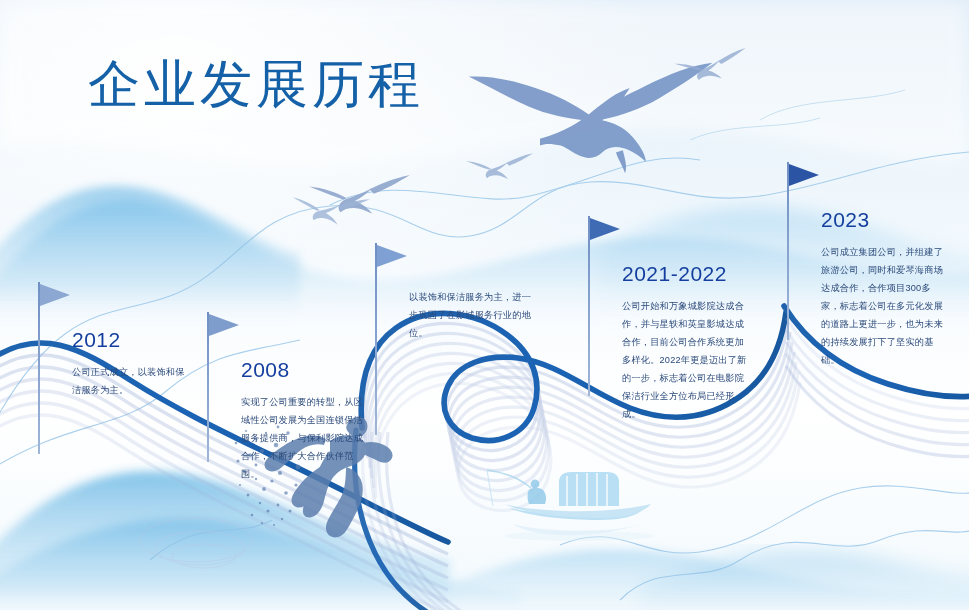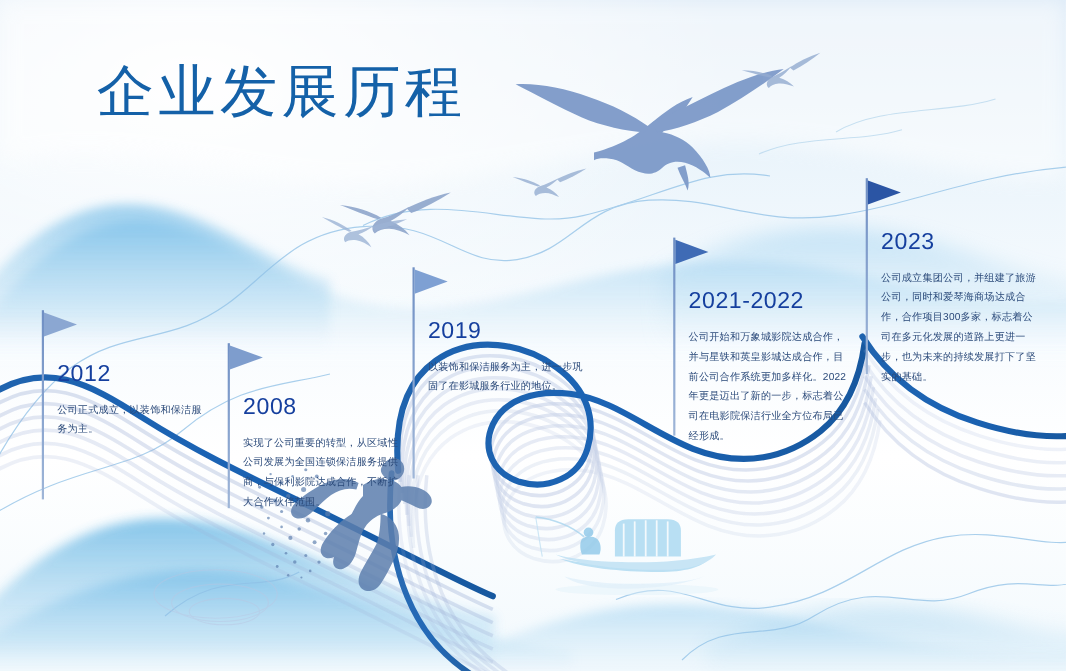--- a/index.html
+++ b/index.html
@@ -52,36 +52,36 @@
     font-weight:400;
   }
   .ms-desc{
     color:#2b4a7a;
     font-size:9.2px;
     line-height:1.95;
     letter-spacing:.2px;
     font-weight:400;
     margin:0;
   }
-  .ms-inner{padding-left:14px;}
+  .ms-inner{padding-left:14px;margin-left:20px;}
 
   
   #ms-2012{left:38px;top:282px;width:152px;}
   #ms-2012 .ms-pole{height:172px;}
   #ms-2012 .ms-pennant{border-left-color:#8ba7d2;}
 
   #ms-2015{left:207px;top:312px;width:158px;}
   #ms-2015 .ms-pole{height:150px;}
   #ms-2015 .ms-pennant{border-left-color:#7e9dcd;}
 
   #ms-2019{left:375px;top:243px;width:160px;}
   #ms-2019 .ms-pole{height:192px;}
   #ms-2019 .ms-pennant{border-left-color:#7ea0d3;}
 
-  #ms-2021{left:612px;top:216px;width:160px;}
+  #ms-2021{left:588px;top:216px;width:160px;}
   #ms-2021 .ms-pole{height:180px;}
   #ms-2021 .ms-pennant{border-left-color:#3f6bb5;}
   #ms-2021 .ms-year{font-size:21px;}
 
   #ms-2023{left:787px;top:162px;width:158px;}
   #ms-2023 .ms-pole{height:178px;}
   #ms-2023 .ms-pennant{border-left-color:#2b55a4;}
 </style>
 </head>
 <body>
@@ -345,21 +345,20 @@
       <div class="ms-desc">实现了公司重要的转型，从区域性公司发展为全国连锁保洁服务提供商，与保利影院达成合作，不断扩大合作伙伴范围。</div>
     </div>
   </div>
 
   <div class="milestone" id="ms-2019">
     <div class="ms-flagwrap">
       <div class="ms-pole"></div>
       <div class="ms-pennant"></div>
     </div>
     <div class="ms-inner">
-      <div class="ms-year">2019</div>
       <div class="ms-desc">以装饰和保洁服务为主，进一步巩固了在影城服务行业的地位。</div>
     </div>
   </div>
 
   <div class="milestone" id="ms-2021">
     <div class="ms-flagwrap">
       <div class="ms-pole"></div>
       <div class="ms-pennant"></div>
     </div>
     <div class="ms-inner">

